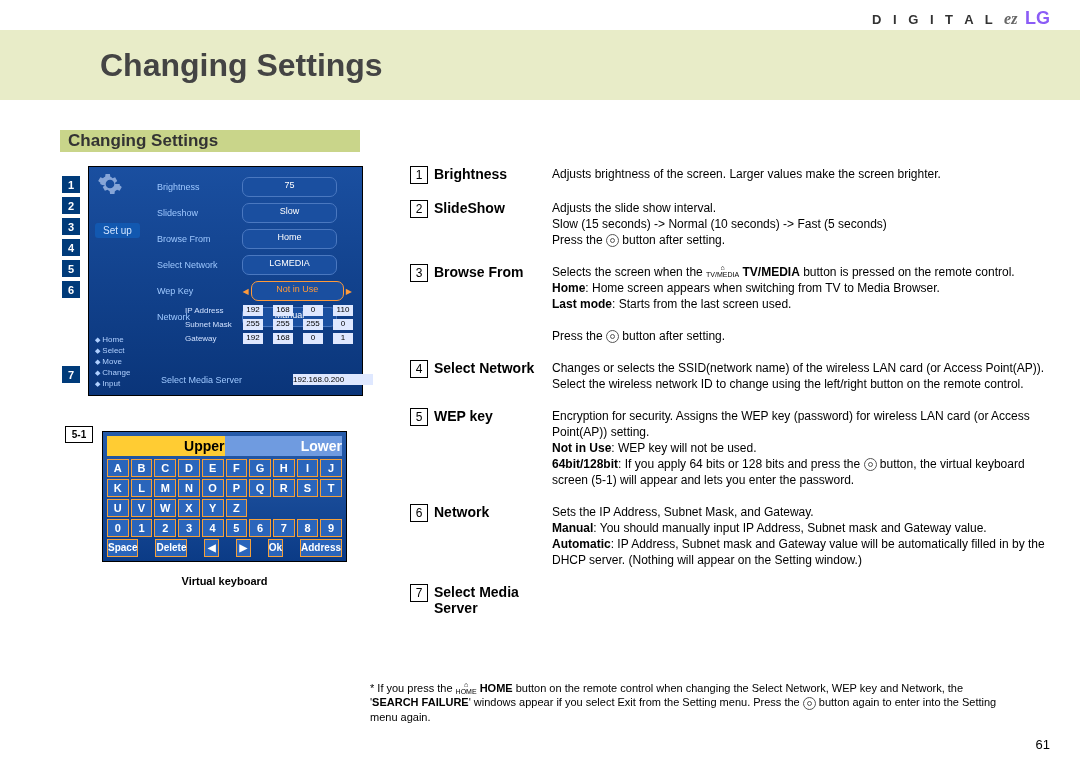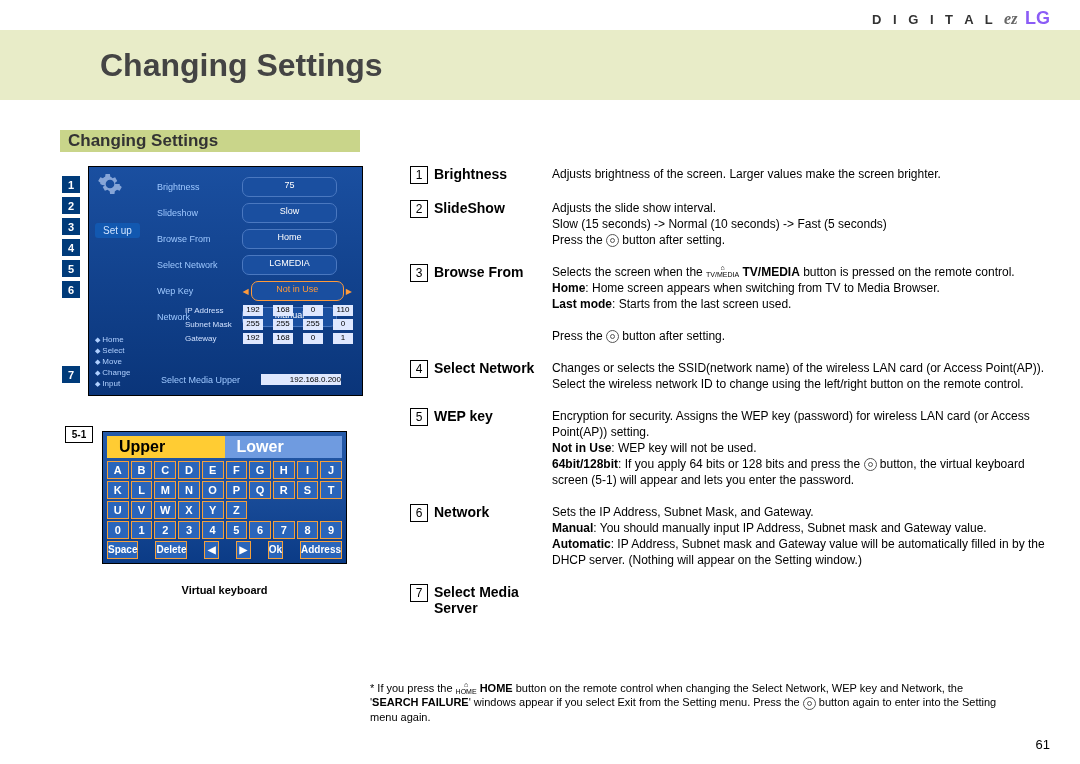--- a/index.html
+++ b/index.html
@@ -29,34 +29,34 @@
   .setup-sidebar { position: absolute; left: 6px; top: 56px; font-size: 9px; color: #d0e4ff; }
   .setup-sidebar .setitem { background: #1258b0; padding: 2px 8px; border-radius: 3px; margin-bottom: 6px; font-size: 10px; }
   .setup-footer { position: absolute; left: 6px; bottom: 6px; font-size: 8px; color: #b0d0ff; line-height: 11px; }
   .setup-footer div::before { content: "◆ "; font-size: 7px; }
   .net-sub { position: absolute; left: 96px; top: 138px; font-size: 8px; color: #cfe0ff; }
   .net-sub .srow { display: flex; margin-bottom: 3px; align-items: center; }
   .net-sub .srow .nl { width: 58px; }
   .net-sub .oct { width: 20px; height: 11px; background: #dfe8ff; color: #000; font-size: 8px; text-align: center; margin-right: 10px; }
   .srv-row { position: absolute; left: 72px; bottom: 10px; display: flex; align-items: center; font-size: 9px; }
   .srv-row .lbl { width: 100px; color: #9ec8ff; }
-  .srv-row .oct { width: 80px; height: 11px; background: #dfe8ff; color: #000; text-align: right; font-size: 8px; line-height: 11px; }
+  .srv-row .oct { width: 80px; height: 11px; background: #dfe8ff; color: #000; text-align: left; font-size: 8px; line-height: 11px; margin-left: 32px; }
 
   .kb-label { position: absolute; left: 5px; top: 260px; }
   .kb-area { position: absolute; left: 42px; top: 265px; width: 245px; }
   .vkb { width: 245px; background: linear-gradient(#265baa,#0b3b86); border: 1px solid #000; padding: 4px; }
   .vkb-tabs { display: flex; margin-bottom: 3px; }
-  .vkb-tab { flex: 1; text-align: left; font-size: 16px; font-weight: bold; padding: 2px 12px; }
+  .vkb-tab { flex: 1; text-align: right; font-size: 14px; font-weight: bold; padding: 2px 0; }
   .vkb-tab.active { background: #ffcc33; color: #000; }
   .vkb-tab.inactive { background: #6f9be0; color: #fff; }
   .vkb-grid { display: grid; grid-template-columns: repeat(10, 1fr); gap: 2px; margin-bottom: 2px; }
   .vkb-key { background: #2a65bb; border: 1px solid #f5a03a; color: #fff; font-size: 11px; font-weight: bold; text-align: center; height: 18px; line-height: 16px; }
   .vkb-bottom { display: flex; gap: 17px; }
   .vkb-bottom .vkb-key { flex: 1; font-size: 10px; }
-  .vkb-caption { font-size: 11px; font-weight: bold; text-align: center; margin-top: 20px; }
+  .vkb-caption { font-size: 11px; font-weight: bold; text-align: center; margin-top: 13px; }
   .vkb-desc { font-size: 11px; text-align: justify; margin-top: 4px; line-height: 14px; }
 
   .right-col { position: absolute; left: 350px; top: 6px; width: 640px; }
   .item { display: flex; margin-bottom: 16px; }
   .item .nb { width: 18px; height: 18px; border: 1px solid #000; display: flex; align-items: center; justify-content: center; font-size: 12px; margin-right: 6px; flex: 0 0 18px; }
   .item .ttl { width: 118px; font-size: 14px; font-weight: bold; flex: 0 0 118px; }
   .item .desc { font-size: 12px; line-height: 16px; flex: 1; }
   .item .desc b { font-weight: bold; }
   .okbtn { display: inline-flex; width: 13px; height: 13px; border: 1.5px solid #555; border-radius: 50%; vertical-align: middle; position: relative; }
   .okbtn::after { content: ""; position: absolute; inset: 3px; border: 1px solid #555; border-radius: 50%; }
@@ -158,21 +158,21 @@
           </div>
         <div class="srow">
             <span class="nl">Gateway</span>
             <span class="oct">192</span>
             <span class="oct">168</span>
             <span class="oct">0</span>
             <span class="oct">1</span>
           </div>
       </div>
       <div class="srv-row">
-          <span class="lbl">Select Media Upper</span>
+          <span class="lbl">Select Media Server</span>
           <span class="oct">192.168.0.200</span>
         </div>
     </div>
 
     <div class="kb-label">
       <div class="num-box wt" style="width:28px;">5-1</div>
     </div>
 
     <div class="kb-area">
       <div class="vkb">

